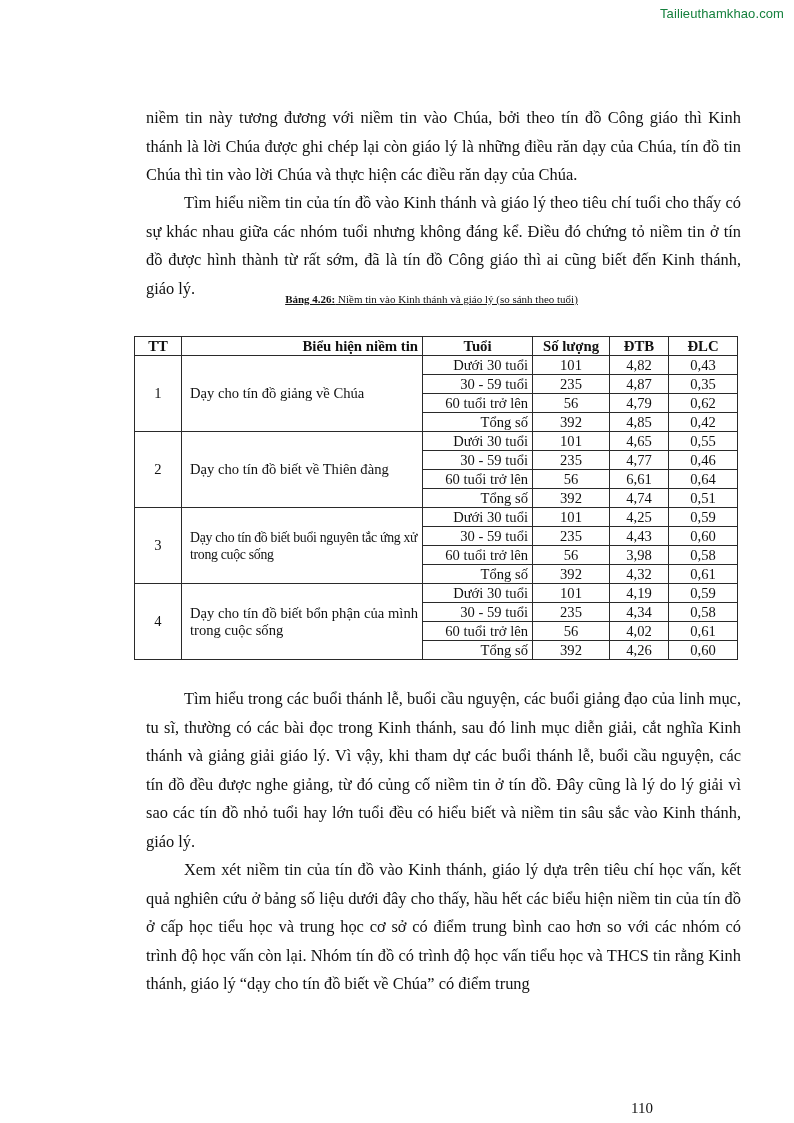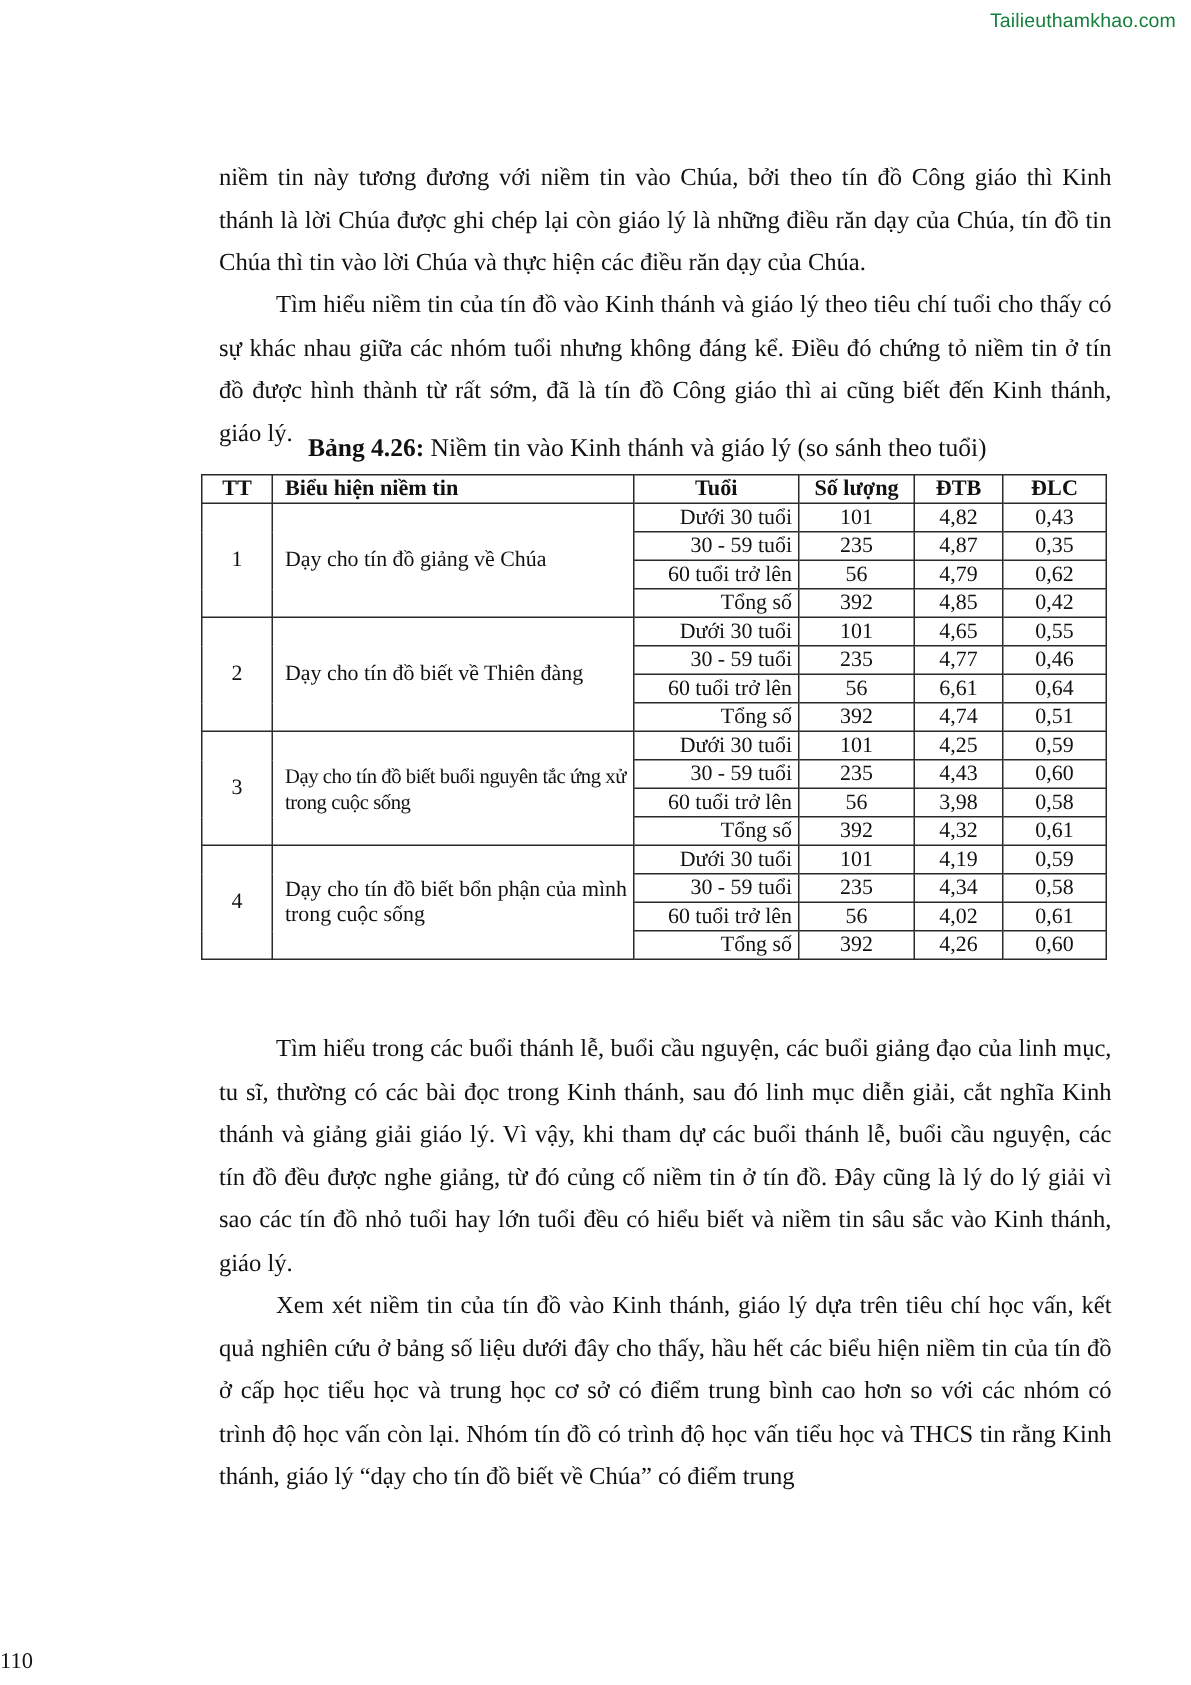--- a/index.html
+++ b/index.html
@@ -14,61 +14,61 @@
     font-size: 13px; color: #15803d; letter-spacing: 0.1px;
   }
   .para {
     position: absolute; left: 134px; width: 595px;
     font-size: 16.4px; line-height: 28.6px;
     text-align: justify; margin: 12px;
   }
   .para.indent { text-indent: 38px; }
   .caption {
     position: absolute; left: 134px; width: 595px; top: 289px;
-    text-align: center; font-size: 17px; line-height: 20px; margin: 0;
+    text-align: center; font-size: 11px; line-height: 20px; margin: 0; text-decoration: underline;
   }
   .caption b { font-weight: bold; }
   table.data {
-    position: absolute; left: 134px; top: 316px;
+    position: absolute; left: 134px; top: 336px;
     border-collapse: collapse; font-size: 14.6px; line-height: 17px; border-radius: 24px;
   }
   table.data th, table.data td {
     border: 1px solid #2a2a2a; padding: 0 4px; height: 18px;
     vertical-align: middle; white-space: nowrap;
   }
   table.data th { font-weight: bold; text-align: center; font-size: 14.8px; }
   .c-tt { width: 38px; text-align: center; }
   .c-bh { width: 228px; text-align: left; white-space: normal !important; padding-left: 8px !important; }
   .c-age { width: 97px; text-align: right; padding-left: 8px !important; }
   .c-n { width: 68px; text-align: center; }
   .c-m { width: 50px; text-align: center; }
   .c-sd { width: 60px; text-align: center; }
   .bh-small { font-size: 13.8px; letter-spacing: -0.3px; }
   .pageno {
     position: absolute; top: 1100px; left: 0; width: 653px;
-    text-align: left; font-size: 15px;
+    text-align: right; font-size: 15px;
   }
 </style>
 </head>
 <body>
 
 <div class="watermark">Tailieuthamkhao.com</div>
 
 <p class="para" style="top:92px;">niềm tin này tương đương với niềm tin vào Chúa, bởi theo tín đồ Công giáo thì Kinh thánh là lời Chúa được ghi chép lại còn giáo lý là những điều răn dạy của Chúa, tín đồ tin Chúa thì tin vào lời Chúa và thực hiện các điều răn dạy của Chúa.</p>
 <p class="para indent" style="top:177px;">Tìm hiểu niềm tin của tín đồ vào Kinh thánh và giáo lý theo tiêu chí tuổi cho thấy có sự khác nhau giữa các nhóm tuổi nhưng không đáng kể. Điều đó chứng tỏ niềm tin ở tín đồ được hình thành từ rất sớm, đã là tín đồ Công giáo thì ai cũng biết đến Kinh thánh, giáo lý.</p>
 
 <p class="caption">
   <b>Bảng 4.26:</b><span> Niềm tin vào Kinh thánh và giáo lý (so sánh theo tuổi)</span>
 </p>
 
 <table class="data">
   <thead>
     <tr>
       <th class="c-tt">TT</th>
-      <th class="c-bh" style="text-align:left;">Biểu hiện niềm tin</th>
+      <th class="c-bh" style="text-align:right;">Biểu hiện niềm tin</th>
       <th class="c-age" style="text-align:center;padding-left:4px !important;">Tuổi</th>
       <th class="c-n">Số lượng</th>
       <th class="c-m">ĐTB</th>
       <th class="c-sd">ĐLC</th>
     </tr>
   </thead>
   <tbody>
 
     <tr>
       <td class="c-tt" rowspan="4">1</td>

